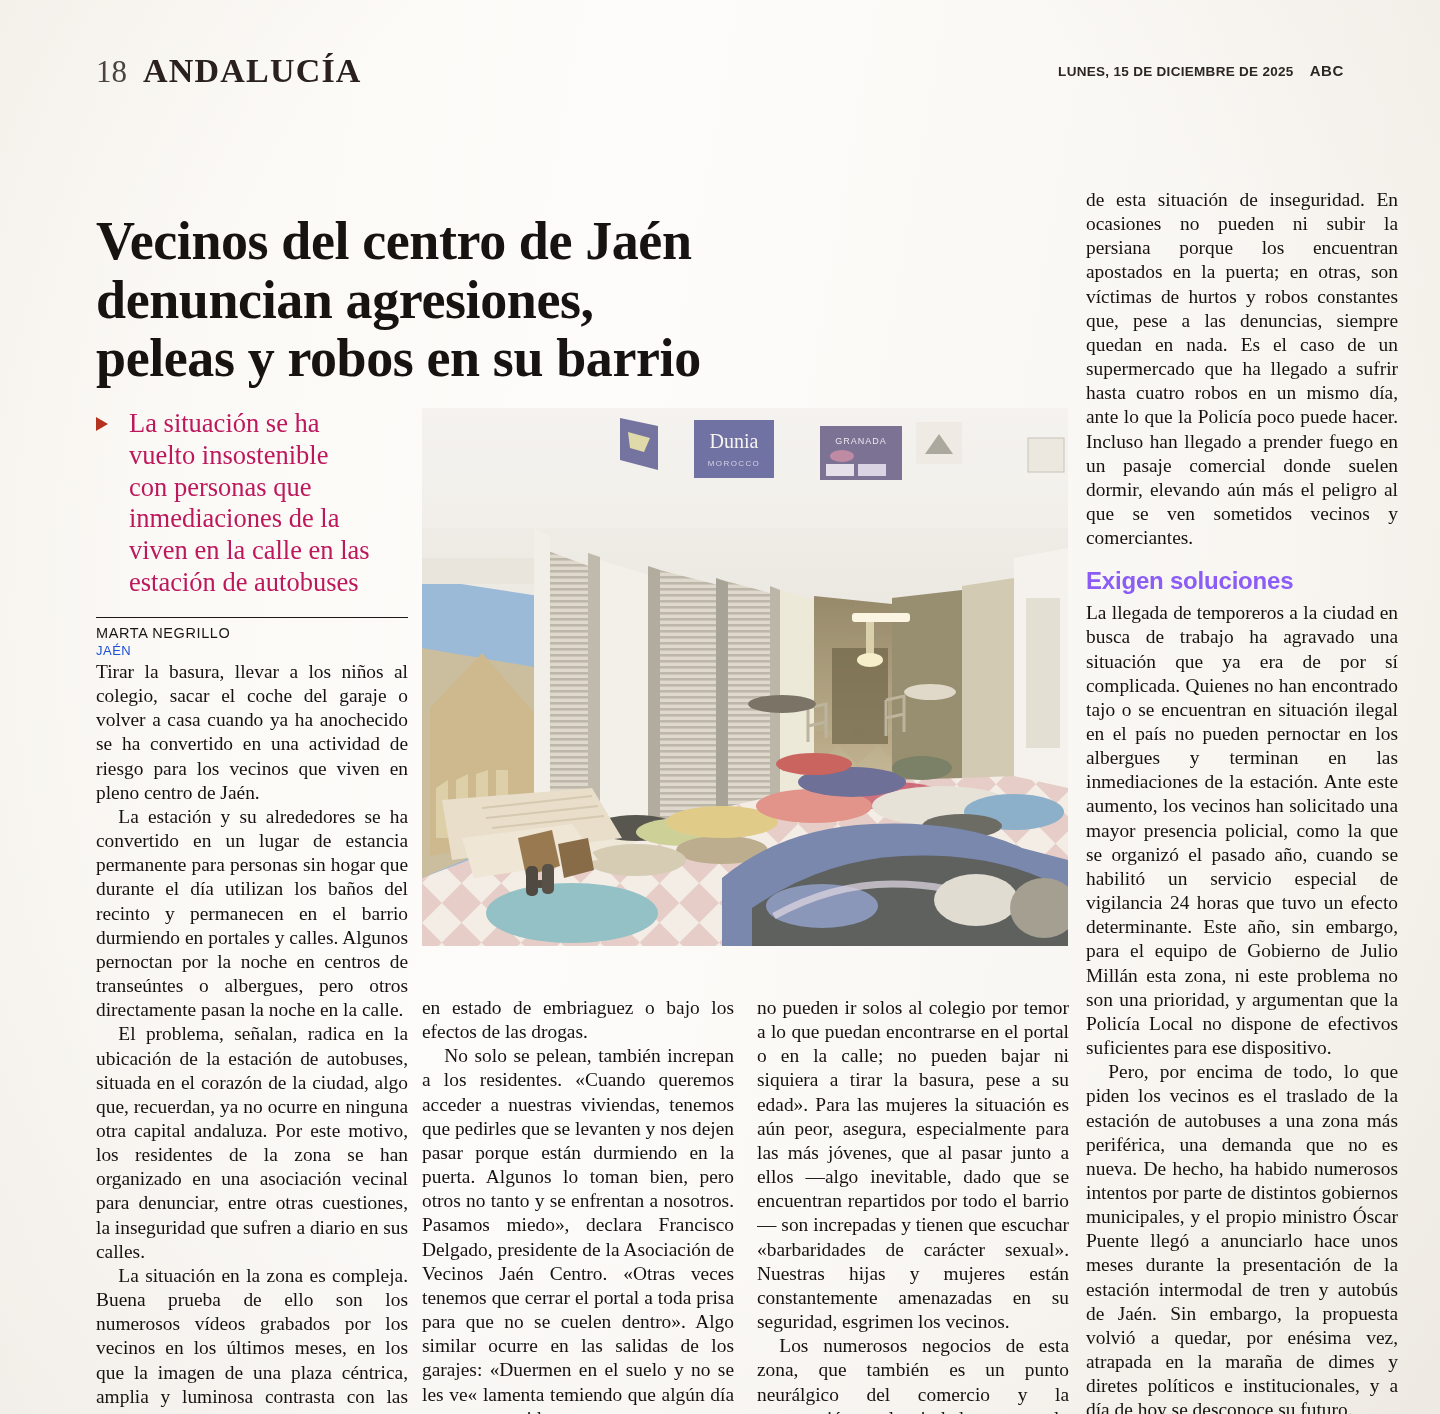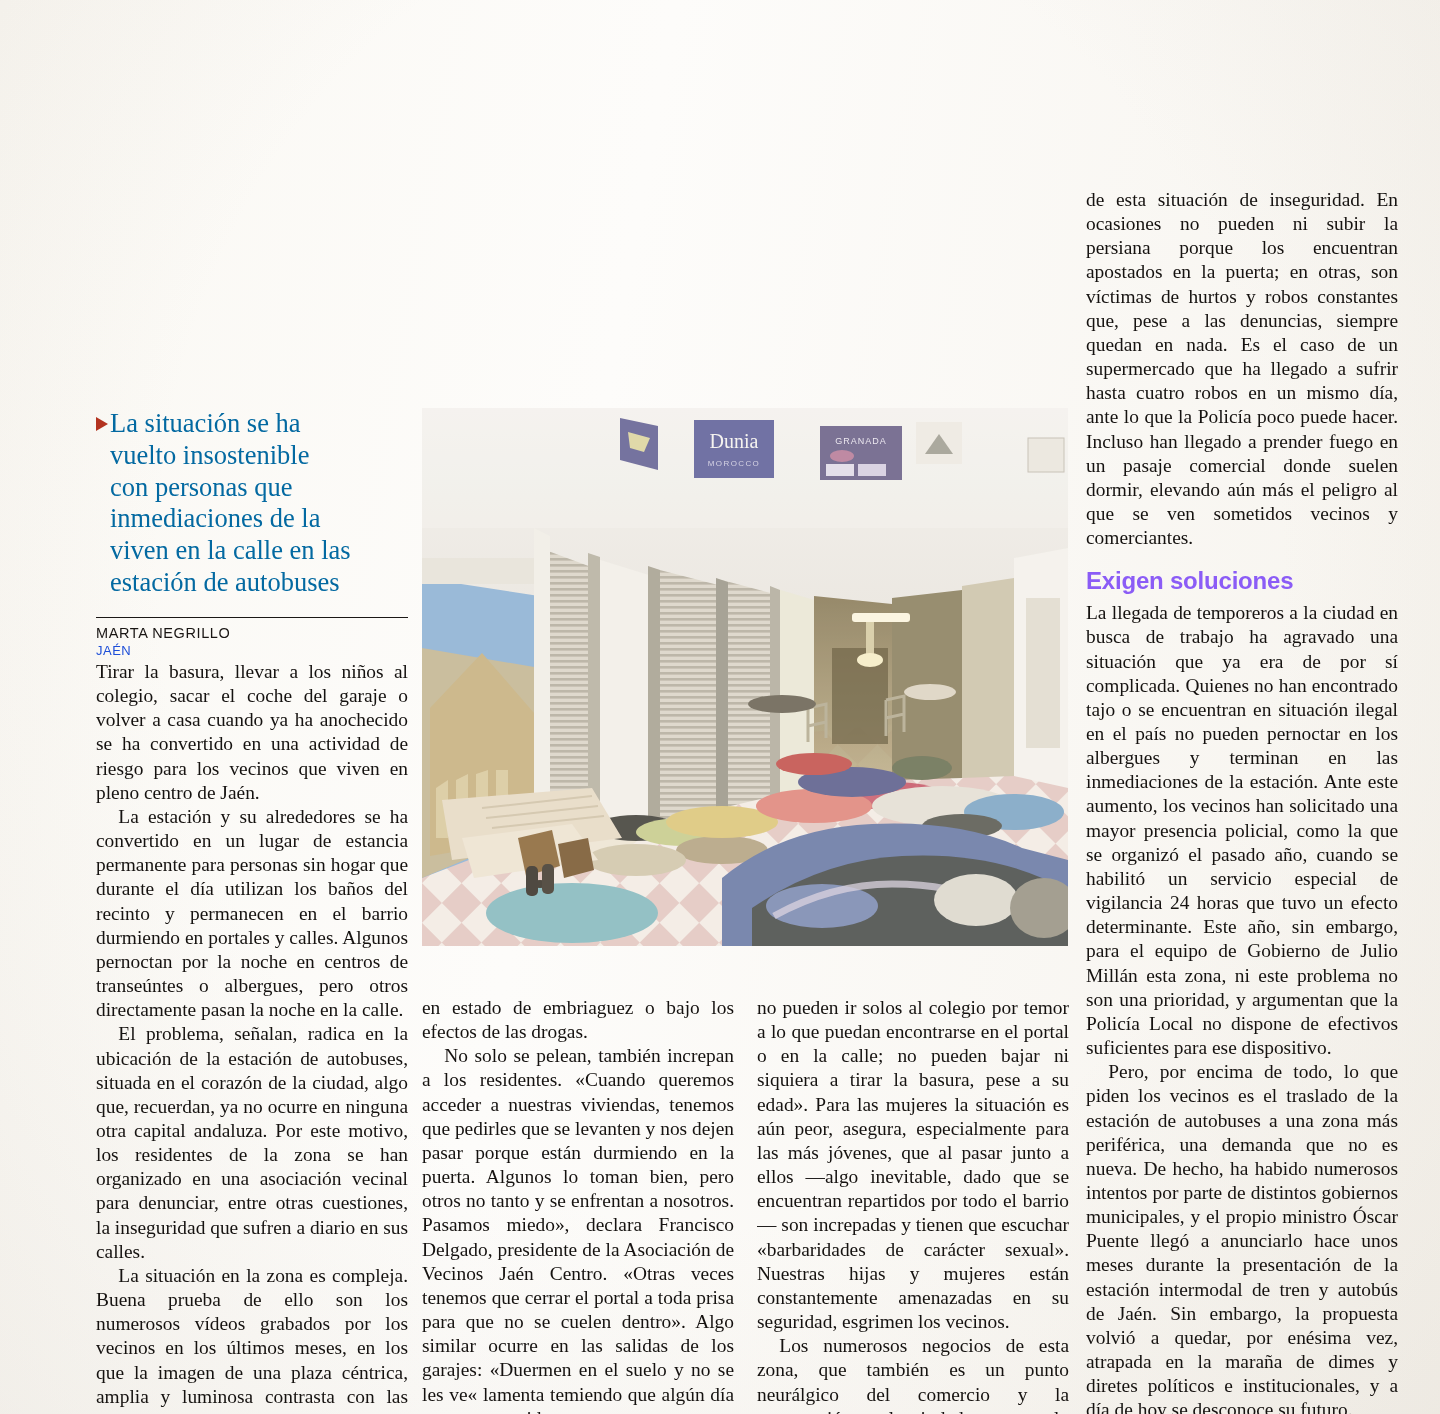--- a/index.html
+++ b/index.html
@@ -57,23 +57,23 @@
     font-size:54px;
     line-height:1.085;
     letter-spacing:-0.4px;
     color:#171311;
   }
   .headline .hl-line{display:block;white-space:nowrap;}
 
   
   .col-left{position:absolute;left:96px;top:408px;width:312px;}
   .kicker{
-    display:flex;gap:2px;
-    font-family:"Liberation Serif", serif;
-    font-size:26.5px;line-height:1.2;font-weight:400;color:#0369a1;
+    display:flex;gap:21px;
+    font-family:"Liberation Serif", serif;
+    font-size:26.5px;line-height:1.2;font-weight:400;color:#be185d;
   }
   .bullet-tri{
     flex:0 0 auto;margin-top:9px;
     width:0;height:0;
     border-left:12px solid #b3331f;
     border-top:7px solid transparent;
     border-bottom:7px solid transparent;
   }
   .kicker-text{flex:1 1 auto;}
   .kicker-text span{display:block;white-space:nowrap;}
@@ -134,21 +134,36 @@
     font-weight:700;font-size:12.5px;letter-spacing:0.4px;color:#3a3430;
   }
 </style>
 </head>
 <body>
 
 <div class="paper-tint"></div>
 
 <div class="page">
 
-
+  <div class="masthead">
+    <div class="folio-wrap">
+      <span class="folio">18</span>
+      <span class="section-name">ANDALUCÍA</span>
+    </div>
+    <div class="masthead-right">
+      <span class="issue-date">LUNES, 15 DE DICIEMBRE DE 2025</span>
+      <span class="brand">ABC</span>
+    </div>
+  </div>
+
+  <h1 class="headline">
+    <span class="hl-line">Vecinos del centro de Jaén</span>
+    <span class="hl-line">denuncian agresiones,</span>
+    <span class="hl-line">peleas y robos en su barrio</span>
+  </h1>
 
   <div class="col-left">
     <div class="kicker">
       <span class="bullet-tri"></span>
       <span class="kicker-text">
         <span>La situación se ha</span>
         <span>vuelto insostenible</span>
         <span>con personas que</span>
         <span>inmediaciones de la</span>
         <span>viven en la calle en las</span>

